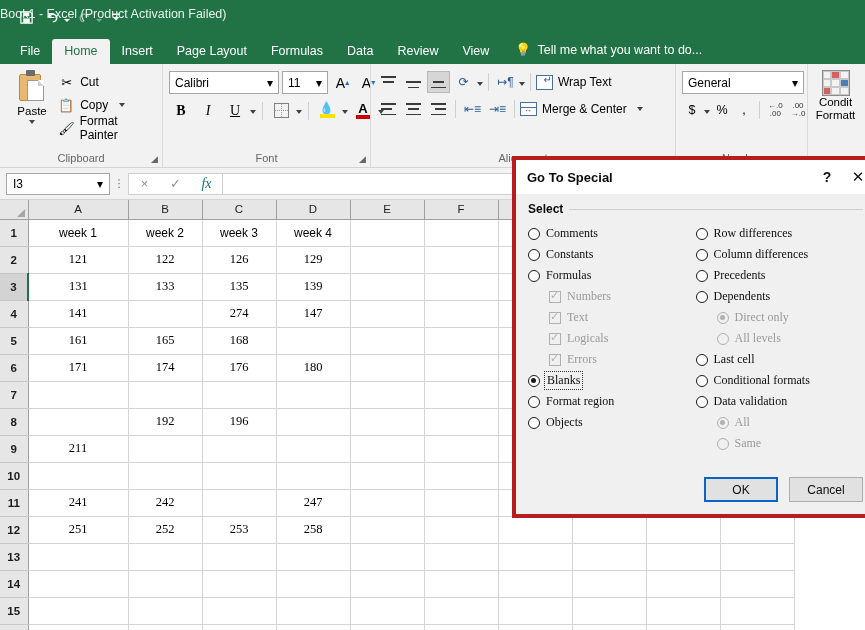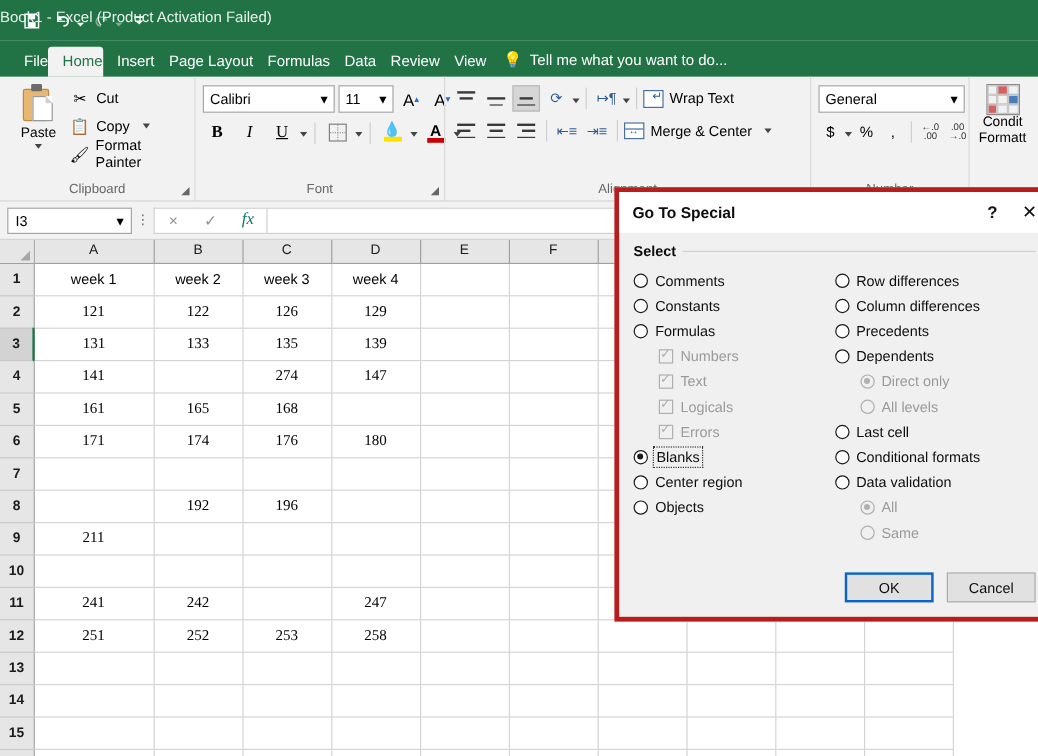--- a/index.html
+++ b/index.html
@@ -31,21 +31,21 @@
   }
   .qat-caret.dim { border-top-color:#7fae93; }
   .window-title {
     position:absolute; left:0; right:0; top:7px; text-align:left;
     color:#e8f2ec; font-size:12.5px; pointer-events:none;
   }
 
   
   .tabsrow { height:30px; background:#217346; display:flex; align-items:flex-end; padding-left:8px; }
   .tab {
-    padding: 6px 0 7px 12px; color:#ffffff; font-size:12.5px; line-height:1;
+    padding: 6px 12px 7px 12px; color:#ffffff; font-size:12.5px; line-height:1;
     position:relative; white-space:nowrap;
   }
   .tab.active {
     background:#f2f2f2; color:#217346; border-radius:3px 3px 0 0; font-weight:normal;
   }
   .tellme { display:flex; align-items:center; gap:6px; padding:6px 10px 7px 14px; color:#ffffff; font-size:12.5px; }
   .bulb { font-size:13px; }
 
   
   .ribbon {
@@ -177,21 +177,21 @@
   .dlg-title {
     height:34px; background:#ffffff; display:flex; align-items:center; padding:0 0 0 11px;
   }
   .dlg-title .t { flex:1; font-weight:bold; font-size:13px; color:#0d0d0d; }
   .dlg-help { width:28px; text-align:center; font-size:14px; font-weight:bold; color:#111; }
   .dlg-close { width:34px; text-align:center; font-size:15px; color:#111; }
   .dlg-body { padding:8px 12px 0 12px; position:relative; }
   .grp-label { display:flex; align-items:center; gap:6px; margin-bottom:7px; }
   .grp-label span { font-weight:bold; font-size:12px; color:#0d0d0d; }
   .grp-label i { flex:1; height:1px; background:#d0d0d0; display:block; }
-  .cols { display:flex; }
+  .cols { display:flex;font-family:Liberation Serif, serif; }
   .col { width:50%; }
   .opt { display:flex; align-items:center; gap:6px; height:21px; }
   .opt.sub { padding-left:21px; }
   .radio {
     width:12px; height:12px; border-radius:50%; border:1.4px solid #1b1b1b; background:#fff;
     position:relative; flex:none;
   }
   .radio.on:after {
     content:""; position:absolute; left:2.2px; top:2.2px; width:5px; height:5px; border-radius:50%; background:#1b1b1b;
   }
@@ -764,21 +764,21 @@
           <div class="opt sub">
             <span class="cb on"></span>
             <span class="olabel dis">Errors</span>
           </div>
           <div class="opt">
             <span class="radio on"></span>
             <span class="olabel focusbox">Blanks</span>
           </div>
           <div class="opt">
             <span class="radio"></span>
-            <span class="olabel">Center region</span>
+            <span class="olabel">Format region</span>
           </div>
           <div class="opt">
             <span class="radio"></span>
             <span class="olabel">Objects</span>
           </div>
         </div>
       <div class="col" id="right-col">
           <div class="opt">
             <span class="radio"></span>
             <span class="olabel">Row differences</span>

